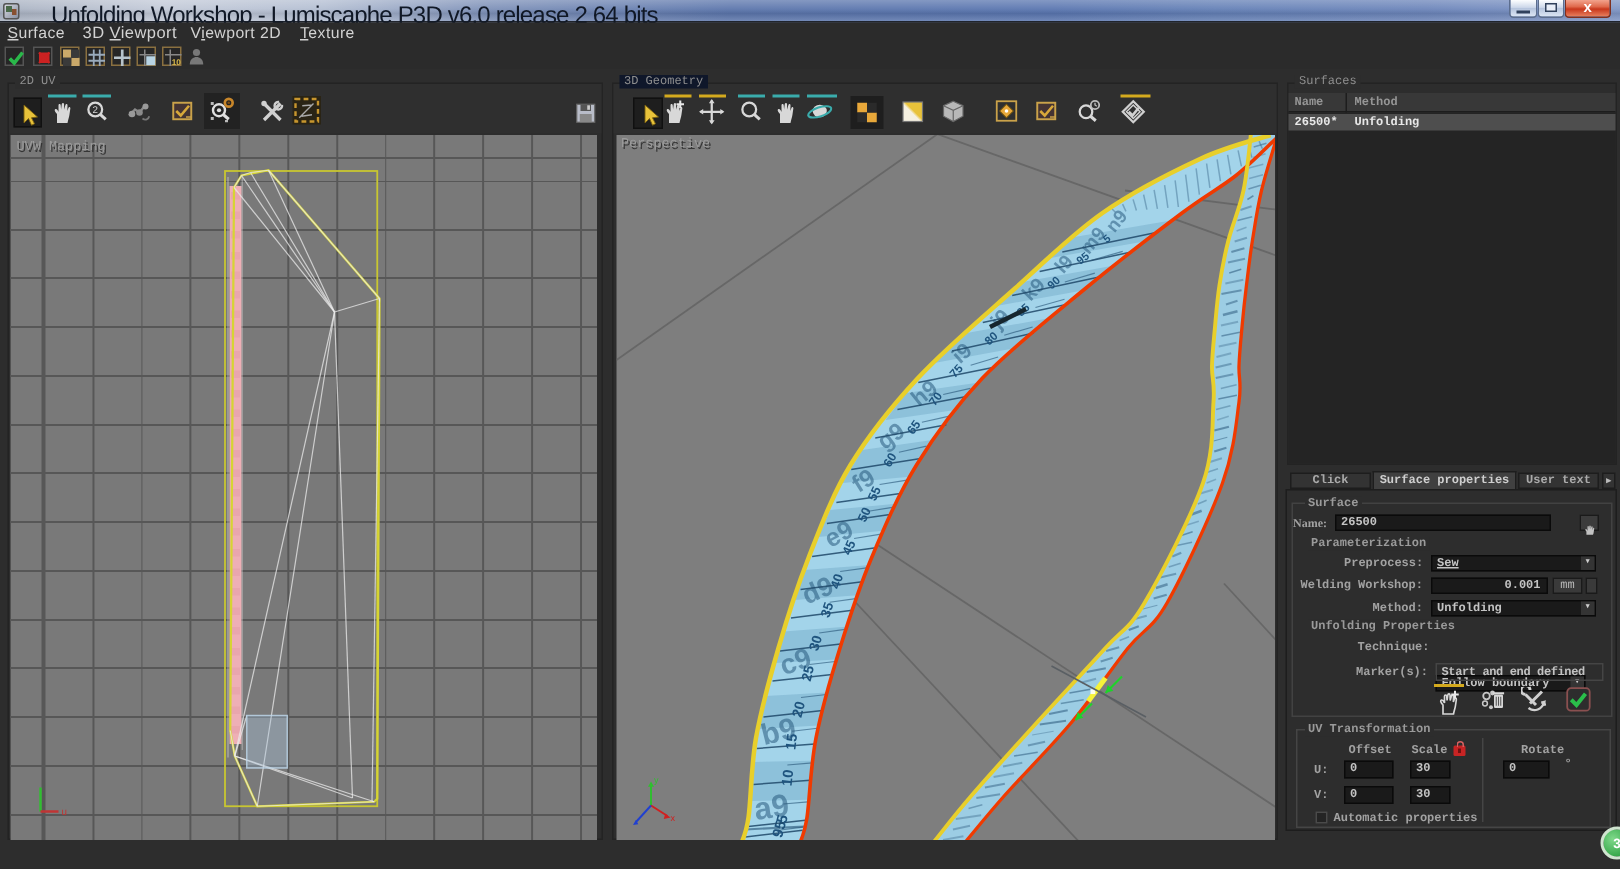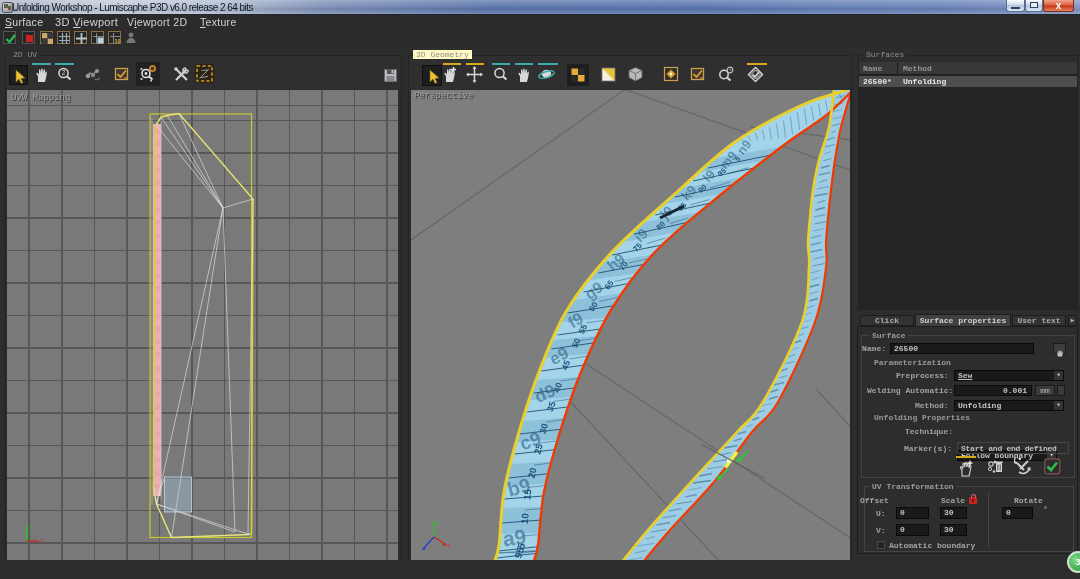--- a/index.html
+++ b/index.html
@@ -13,21 +13,21 @@
 </style></head>
 <body>
 
 <div class="abs" style="left:0;top:0;width:1080px;height:15px;
  background:linear-gradient(180deg, rgba(255,255,255,0.25) 0%, rgba(255,255,255,0.06) 40%, rgba(0,0,0,0.08) 60%, rgba(255,255,255,0.18) 100%),
  linear-gradient(90deg,#a9b2c2 0%, #c3cad8 10%, #b3bed2 20%, #7e91b8 30%, #5c76ac 45%, #5a76b0 65%, #6480b6 75%, #6c85ba 88%, #8197c6 100%);"></div>
 <div class="abs" style="left:0;top:14px;width:1080px;height:1px;background:#20242c;"></div>
 <div class="abs" style="left:2px;top:2px;width:11px;height:11px;background:linear-gradient(135deg,#d8d8e0,#8890a0);border:1px solid #555;border-radius:2px;"></div>
 <div class="abs" style="left:4px;top:4px;width:4px;height:4px;background:#4a6a4a;"></div>
 <div class="abs" style="left:8px;top:6px;width:3px;height:4px;background:#885030;"></div>
-<div class="abs" style="left:12px;top:2px;font-family:'Liberation Sans',sans-serif;font-size:10px;letter-spacing:-0.55px;color:#101826;">Unfolding Workshop - Lumiscaphe P3D v6.0 release 2 64 bits</div>
+<div class="abs" style="left:34px;top:2px;font-family:'Liberation Sans',sans-serif;font-size:16px;letter-spacing:-0.55px;color:#101826;">Unfolding Workshop - Lumiscaphe P3D v6.0 release 2 64 bits</div>
 
 <div class="abs" style="left:1006px;top:0;width:19px;height:12px;background:linear-gradient(180deg,#fdfeff,#cdd8ea 45%,#b5c4dd 50%,#dce6f4);border:1px solid #5c6e8e;border-top:none;border-radius:0 0 3px 3px;">
   <div class="abs" style="left:4px;top:7px;width:9px;height:2px;background:#30415c;"></div>
   </div>
 <div class="abs" style="left:1025px;top:0;width:18px;height:12px;background:linear-gradient(180deg,#fdfeff,#cdd8ea 45%,#b5c4dd 50%,#dce6f4);border:1px solid #5c6e8e;border-top:none;border-radius:0 0 3px 3px;">
   <div class="abs" style="left:4px;top:2px;width:8px;height:6px;border:1px solid #30415c;background:#e8eef8;"></div>
   </div>
 <div class="abs" style="left:1043px;top:0;width:31px;height:12px;background:linear-gradient(180deg,#f2a38d,#e06a4d 40%,#c8371c 55%,#e8815f);border:1px solid #7e3020;border-top:none;border-radius:0 0 3px 3px;
   color:#fff;font-family:'Liberation Sans',sans-serif;font-size:10px;font-weight:bold;text-align:center;line-height:11px;">x</div>
 
@@ -191,21 +191,21 @@
       <line x1="154.5" y1="28" x2="154.5" y2="410" stroke="rgba(230,230,230,0.4)" stroke-width="0.8"></line>
       <rect x="157.5" y="387" width="27.0" height="35" fill="rgba(172,198,222,0.38)" stroke="rgba(190,215,235,0.8)" stroke-width="1"></rect>
       <line x1="20" y1="451" x2="20" y2="435" stroke="#2fbf2f" stroke-width="1.6"></line>
       <line x1="20" y1="451" x2="32" y2="451" stroke="#c03434" stroke-width="1.6"></line>
       <text x="34" y="453" font-size="6.5" fill="#c03434" font-family="Liberation Sans,sans-serif">u</text>
     </svg>
 </div>
 <div class="vplab" style="left:11px;top:93px;">UVW Mapping</div>
 
 <div class="abs" style="left:408px;top:55px;width:444px;height:505px;border:1px solid #232323;"></div>
-<div class="lab" style="left:413px;top:50px;background:#fef9c3;padding:0 3px;">3D Geometry</div>
+<div class="lab" style="left:413px;top:50px;background:#0f172a;padding:0 3px;">3D Geometry</div>
 <div class="abs" style="left:409px;top:56px;width:442px;height:33px;background:#2f2f2f;"></div>
 <div style="position:absolute;left:422px;top:65px;width:20px;height:21px;background:#1e1e1e;border:1px solid #101010;"><svg width="20" height="21" viewBox="0 0 20 21" style="">
       <g transform="translate(2,2)">
         <path d="M5,2 L5,14 L8,11 L10,15.5 L12,14.5 L10,10.5 L14,10 Z" fill="#e8c23a" stroke="#7a6010" stroke-width="0.6"></path>
       </g>
     </svg></div>
 <div style="position:absolute;left:443px;top:63px;width:18px;height:2px;background:#d4aa1e"></div>
 <div style="position:absolute;left:441px;top:66px;width:18px;height:18px;"><svg width="18" height="18" viewBox="0 0 18 18" style="">
       <path d="M5,16 L5,10 C3.5,8.5 3,7 4,6.7 C5,6.5 5.7,8 6,8.6 L6,4.2 C6,3 7.4,3 7.5,4.2 L7.7,7 L8.2,3.4 C8.4,2.3 9.6,2.4 9.7,3.5 L9.8,7 L10.6,4 C10.9,3 12,3.2 12,4.3 L11.9,8 L12.6,6 C13,5 14,5.3 13.9,6.4 L13.3,10.5 C13,12.5 12.5,13.5 12,16 Z" fill="#d8d8d8"></path>
       <path d="M12.5,1 L12.5,6 M10,3.5 L15,3.5" stroke="#e8e8e8" stroke-width="1.4"></path>
@@ -491,31 +491,31 @@
 </div>
 
 <div class="abs" style="left:860px;top:315px;width:54px;height:11px;background:#333;border:1px solid #1d1d1d;font-size:8px;font-weight:bold;color:#aaa;text-align:center;line-height:10px;">Click Click</div>
 <div class="abs" style="left:915px;top:314px;width:96px;height:13px;background:#404040;border:1px solid #1d1d1d;border-bottom:none;font-size:8px;font-weight:bold;color:#cfcfcf;text-align:center;line-height:12px;">Surface properties</div>
 <div class="abs" style="left:1012px;top:315px;width:54px;height:11px;background:#333;border:1px solid #1d1d1d;font-size:8px;font-weight:bold;color:#aaa;text-align:center;line-height:10px;overflow:hidden;">User text</div>
 <div class="abs" style="left:1068px;top:315px;width:9px;height:11px;background:#333;border:1px solid #1d1d1d;font-size:6px;color:#bbb;text-align:center;line-height:10px;">▶</div>
 
 <div class="abs" style="left:857px;top:326px;width:221px;height:228px;border:1px solid #1d1d1d;background:#2d2d2d;"></div>
 <div class="abs" style="left:861px;top:335px;width:214px;height:143px;border:1px solid #424242;"></div>
 <div class="grp" style="left:870px;top:331px;">Surface</div>
-<div class="lbl" style="left:862px;top:344px;">Name:</div>
+<div class="lbl" style="left:862px;top:344px;font-family:Liberation Serif, serif;">Name:</div>
 <div class="inp" style="left:890px;top:343px;width:144px;height:11px;">26500</div>
 <div class="abs" style="left:1053px;top:343px;width:13px;height:11px;background:#3c3c3c;border:1px solid #1a1a1a;"><svg width="11" height="9" viewBox="0 0 11 9" style="">
       <g transform="scale(0.9) translate(1,0.5)">
         <path d="M3,9 L3,6.5 C2,5.5 2,4.8 2.6,4.7 C3.2,4.6 3.6,5.5 3.8,5.9 L3.8,3 C3.8,2.2 4.7,2.2 4.8,3 L4.9,4.8 L5.2,2.5 C5.3,1.8 6.1,1.9 6.2,2.6 L6.2,4.8 L6.7,3 C6.9,2.3 7.6,2.5 7.6,3.2 L7.5,5.5 L8,4.2 C8.3,3.6 8.9,3.8 8.8,4.5 L8.4,7 C8.2,8.3 7.9,8.9 7.6,9 Z" fill="#c2c2c2"></path>
       </g>
     </svg></div>
 <div class="grp" style="left:872px;top:358px;">Parameterization</div>
 <div class="lbl" style="left:896px;top:371px;">Preprocess:</div>
 <div class="inp" style="left:954px;top:370px;width:110px;height:11px;text-decoration:underline;">Sew<span style="position:absolute;right:0;top:0;width:9px;height:100%;background:#343434;color:#cfcfcf;font-size:7px;text-align:center;">▾</span></div>
-<div class="lbl" style="left:867px;top:386px;">Welding Automatic:</div>
+<div class="lbl" style="left:867px;top:386px;">Welding Workshop:</div>
 <div class="inp" style="left:954px;top:385px;width:78px;height:11px;padding-left:48px;">0.001</div>
 <div class="abs" style="left:1035px;top:385px;width:20px;height:11px;background:#3a3a3a;border:1px solid #1a1a1a;font-size:8px;color:#b8b8b8;text-align:center;line-height:9px;">mm</div>
 <div class="abs" style="left:1057px;top:385px;width:8px;height:11px;background:#3a3a3a;border:1px solid #1a1a1a;"></div>
 <div class="lbl" style="left:915px;top:401px;">Method:</div>
 <div class="inp" style="left:954px;top:400px;width:110px;height:11px;">Unfolding<span style="position:absolute;right:0;top:0;width:9px;height:100%;background:#343434;color:#cfcfcf;font-size:7px;text-align:center;">▾</span></div>
 <div class="grp" style="left:872px;top:413px;">Unfolding Properties</div>
 <div class="lbl" style="left:905px;top:427px;">Technique:</div>
 <div class="inp" style="left:957px;top:450px;width:100px;height:11px;">Follow boundary<span style="position:absolute;right:0;top:0;width:9px;height:100%;background:#343434;color:#cfcfcf;font-size:7px;text-align:center;">▾</span></div>
 <div class="lbl" style="left:904px;top:444px;">Marker(s):</div>
 <div class="abs" style="left:957px;top:442px;width:112px;height:12px;border:1px solid #454545;font-size:8px;font-weight:bold;color:#c2c2c2;line-height:11px;padding-left:3px;letter-spacing:-0.25px;white-space:pre;">Start and end defined</div>
@@ -538,32 +538,32 @@
       <path d="M14,3 L6,11" stroke="#d0d0d0" stroke-width="2"></path>
       <path d="M5,14 C9,17 14,15 15.5,10 L13.5,10.5 M15.5,10 L16,12.5" stroke="#d0d0d0" stroke-width="1.6" fill="none"></path>
     </svg></div>
 <div class="abs" style="left:1044px;top:458px;width:17px;height:17px;"><svg width="17" height="17" viewBox="0 0 17 17" style="">
       <rect x="0.8" y="0.8" width="15" height="15" rx="2.5" fill="#2d2d2d" stroke="#8a5050" stroke-width="1.2"></rect>
       <path d="M3.5,8.5 L7,12 L13,4.5" stroke="#2abf4a" stroke-width="2.6" fill="none"></path>
     </svg></div>
 
 <div class="abs" style="left:864px;top:486px;width:210px;height:66px;border:1px solid #454545;"></div>
 <div class="grp" style="left:870px;top:482px;">UV Transformation</div>
-<div class="lbl" style="left:860px;top:496px;">Offset</div>
+<div class="lbl" style="left:899px;top:496px;">Offset</div>
 <div class="lbl" style="left:941px;top:496px;">Scale</div>
 <div class="abs" style="left:969px;top:497px;width:8px;height:7px;background:#c82424;border-radius:1px;">
     <div class="abs" style="left:1.5px;top:-3px;width:5px;height:4px;border:1.3px solid #d86060;border-bottom:none;border-radius:2.5px 2.5px 0 0;"></div>
     <div class="abs" style="left:3px;top:2px;width:2px;height:3px;background:#701010;"></div>
   </div>
 <div class="lbl" style="left:1014px;top:496px;">Rotate</div>
 <div class="abs" style="left:988px;top:492px;width:1px;height:56px;background:#454545;"></div>
 <div class="lbl" style="left:876px;top:509px;">U:</div>
 <div class="inp" style="left:896px;top:507px;width:33px;height:12px;">0</div>
 <div class="inp" style="left:940px;top:507px;width:27px;height:12px;">30</div>
 <div class="inp" style="left:1002px;top:507px;width:31px;height:12px;">0</div>
 <div class="lbl" style="left:1043px;top:505px;">°</div>
 <div class="lbl" style="left:876px;top:526px;">V:</div>
 <div class="inp" style="left:896px;top:524px;width:33px;height:12px;">0</div>
 <div class="inp" style="left:940px;top:524px;width:27px;height:12px;">30</div>
 <div class="abs" style="left:877px;top:541px;width:8px;height:8px;background:#242424;border:1px solid #4a4a4a;"></div>
-<div class="lbl" style="left:889px;top:541px;">Automatic boundary</div>
+<div class="lbl" style="left:889px;top:541px;">Automatic properties</div>
 
 <div class="abs" style="left:1067px;top:551px;width:22px;height:22px;border-radius:50%;background:radial-gradient(circle at 35% 35%, #7fd98a, #37a84b 70%);border:2px solid #cfe4cf;color:#fff;font-size:9px;font-weight:bold;text-align:center;line-height:19px;font-family:'Liberation Sans',sans-serif;">3</div>
 
 </body></html>

